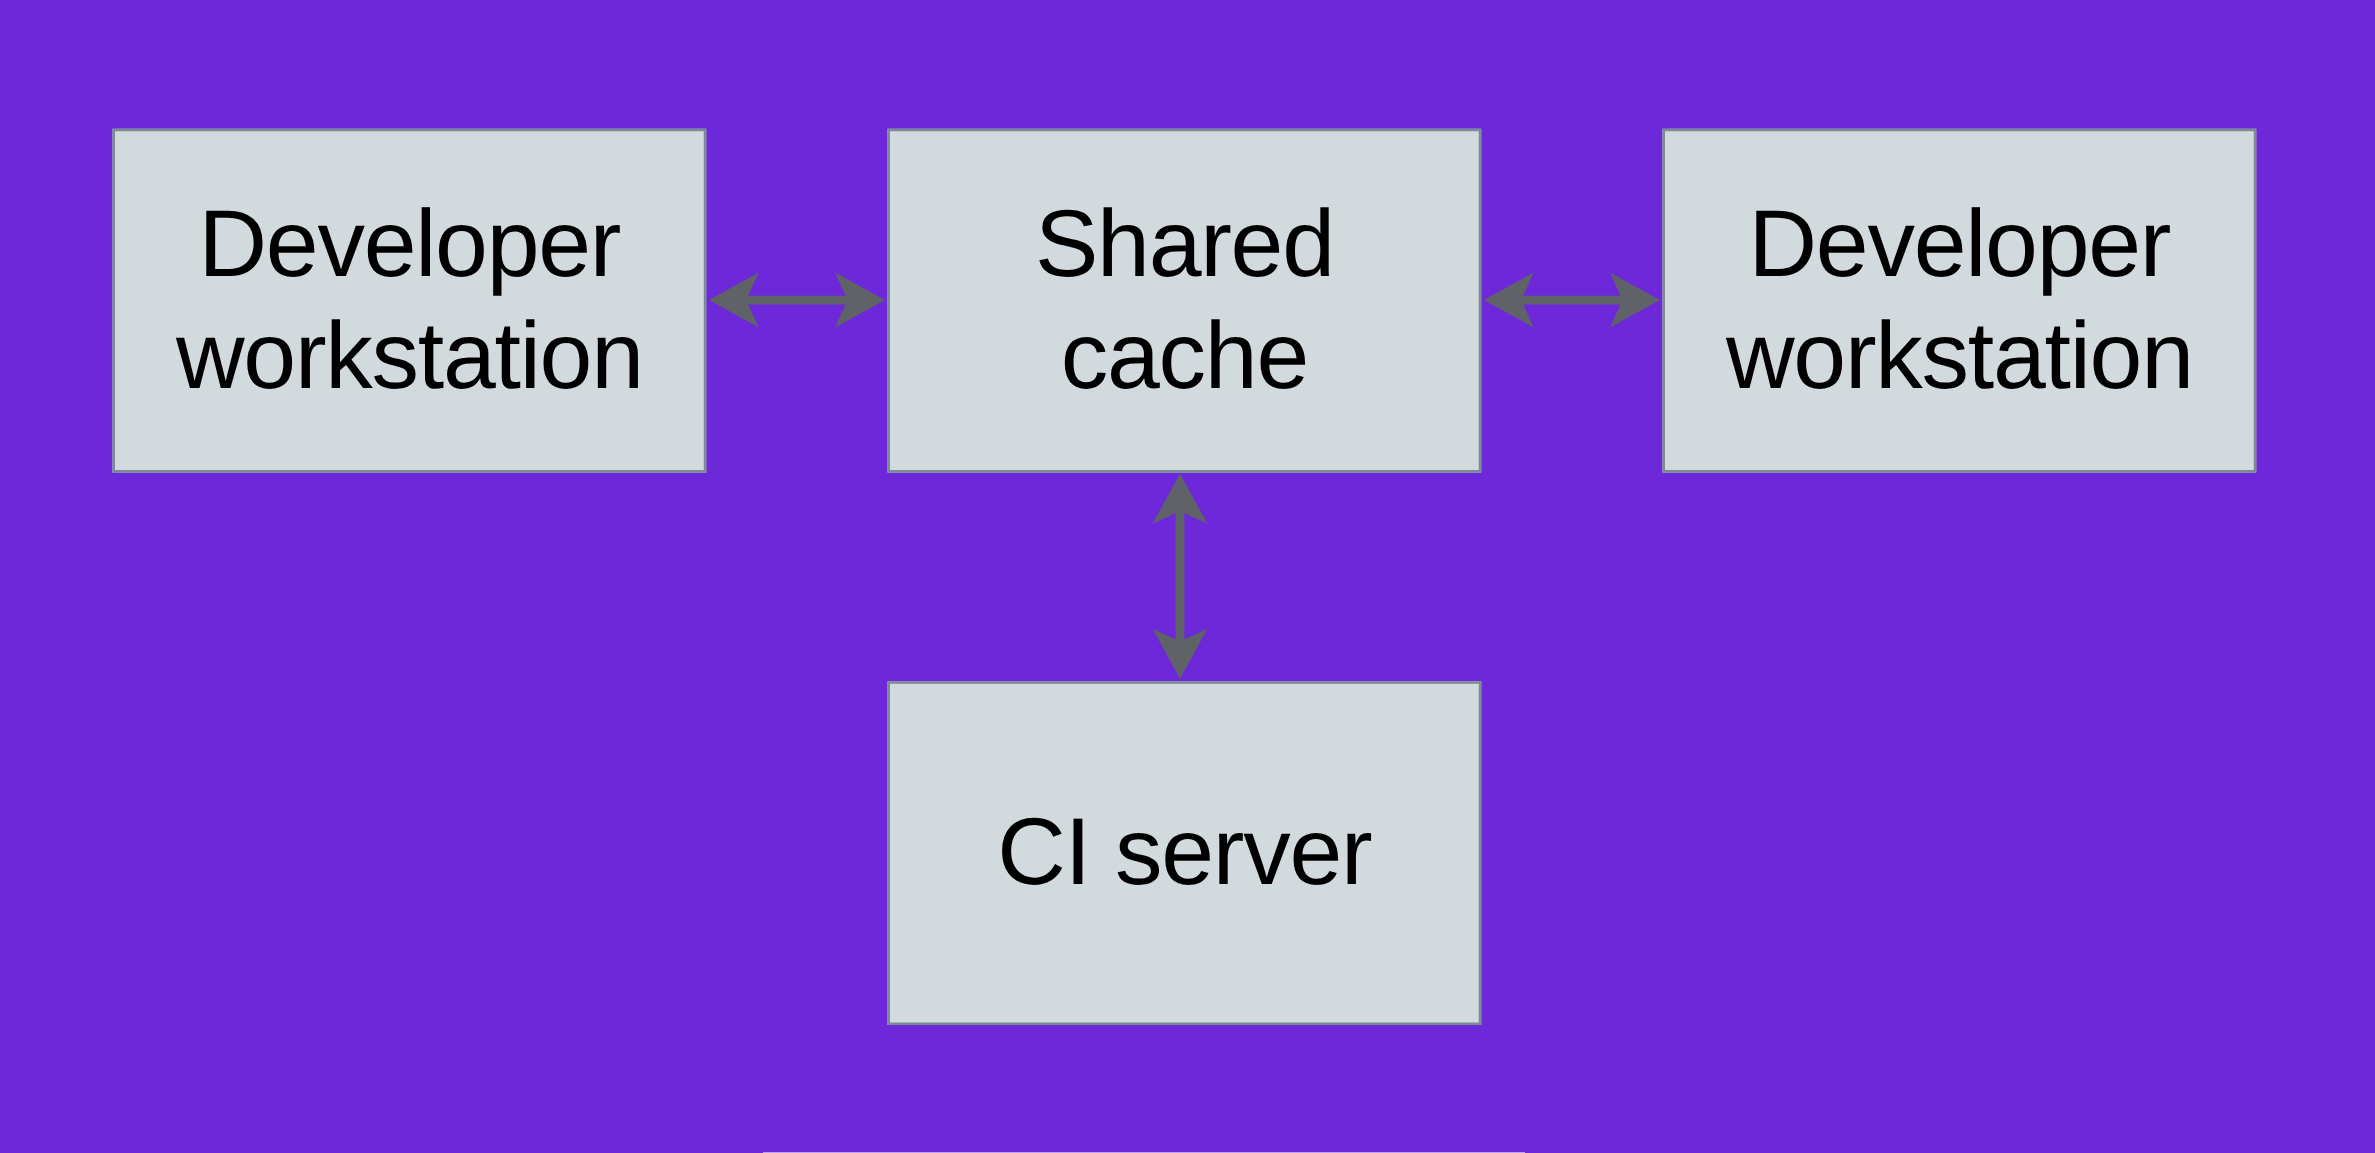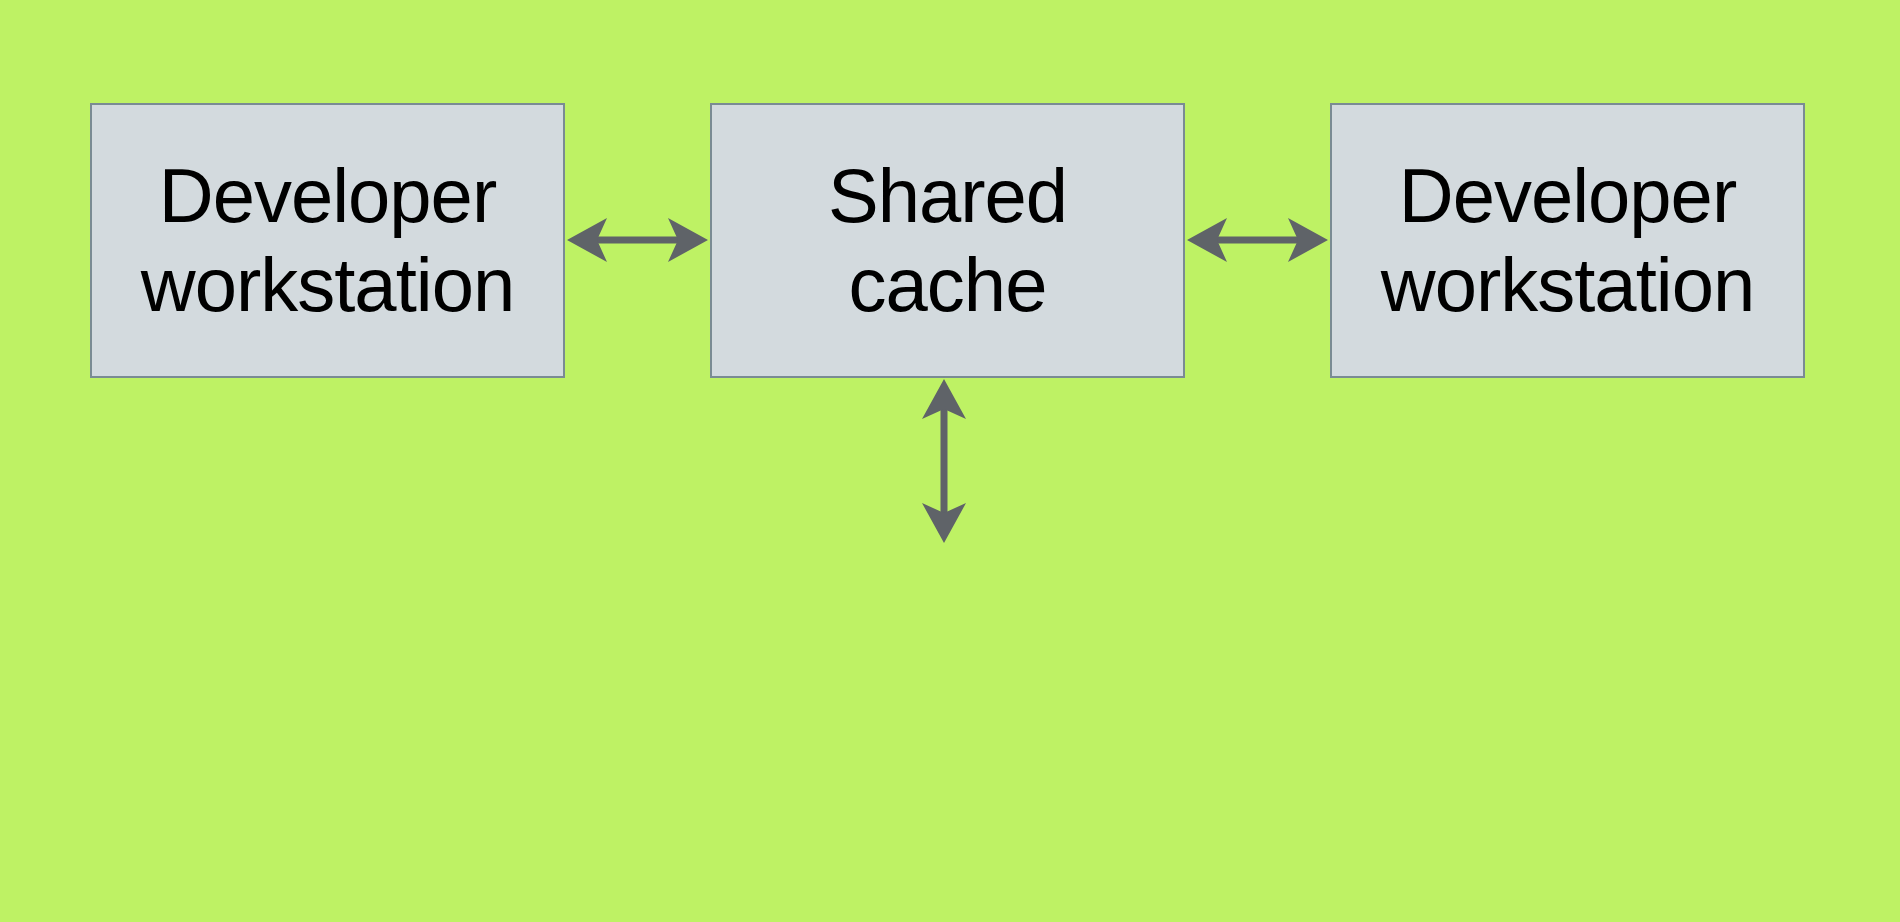--- a/index.html
+++ b/index.html
@@ -5,21 +5,21 @@
   html, body {
     margin: 0;
     padding: 0;
     background: #ffffff;
     font-family: "Liberation Sans", sans-serif;
   }
   #canvas {
     position: relative;
     width: 1900px;
     height: 922px;
-    background: #bef264;
+    background: #6d28d9;
     overflow: hidden;
   }
   .node {
     position: absolute;
     box-sizing: border-box;
     width: 475px;
     height: 275px;
     background: #d3dade;
     border: 2px solid #7a8b93;
     display: flex;
@@ -58,20 +58,23 @@
   </div>
 
   <div class="node" id="node-cache">
     <div class="label">Shared cache</div>
   </div>
 
   <div class="node" id="node-dev-right">
     <div class="label">Developer workstation</div>
   </div>
 
+  <div class="node" id="node-ci">
+    <div class="label">CI server</div>
+  </div>
 
   <svg id="arrow-layer" viewBox="0 0 1900 922">
 
     <g class="arrow">
       <line x1="597" y1="240" x2="678" y2="240"></line>
       <polygon points="567,240 607,218 597,240 607,262"></polygon>
       <polygon points="708,240 668,218 678,240 668,262"></polygon>
     </g>
 
     <g class="arrow">

